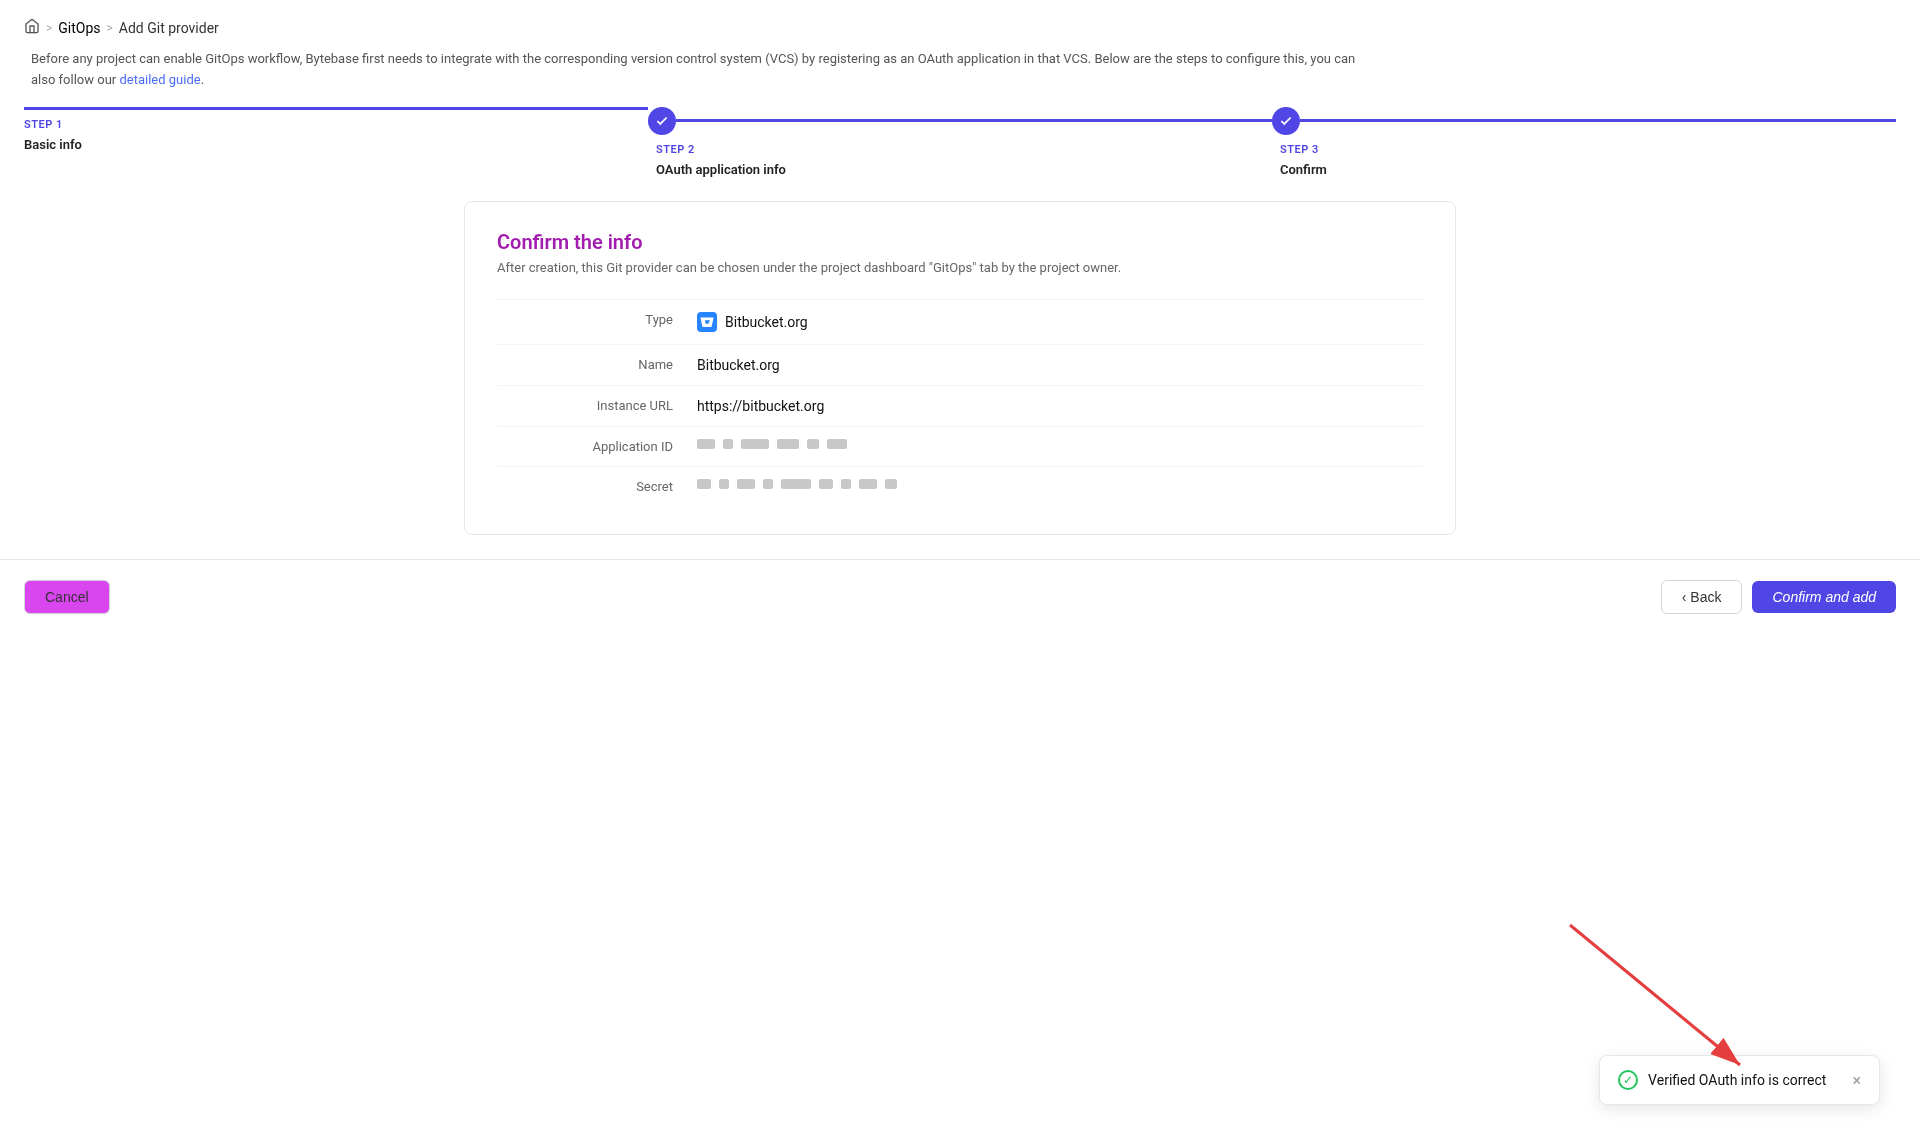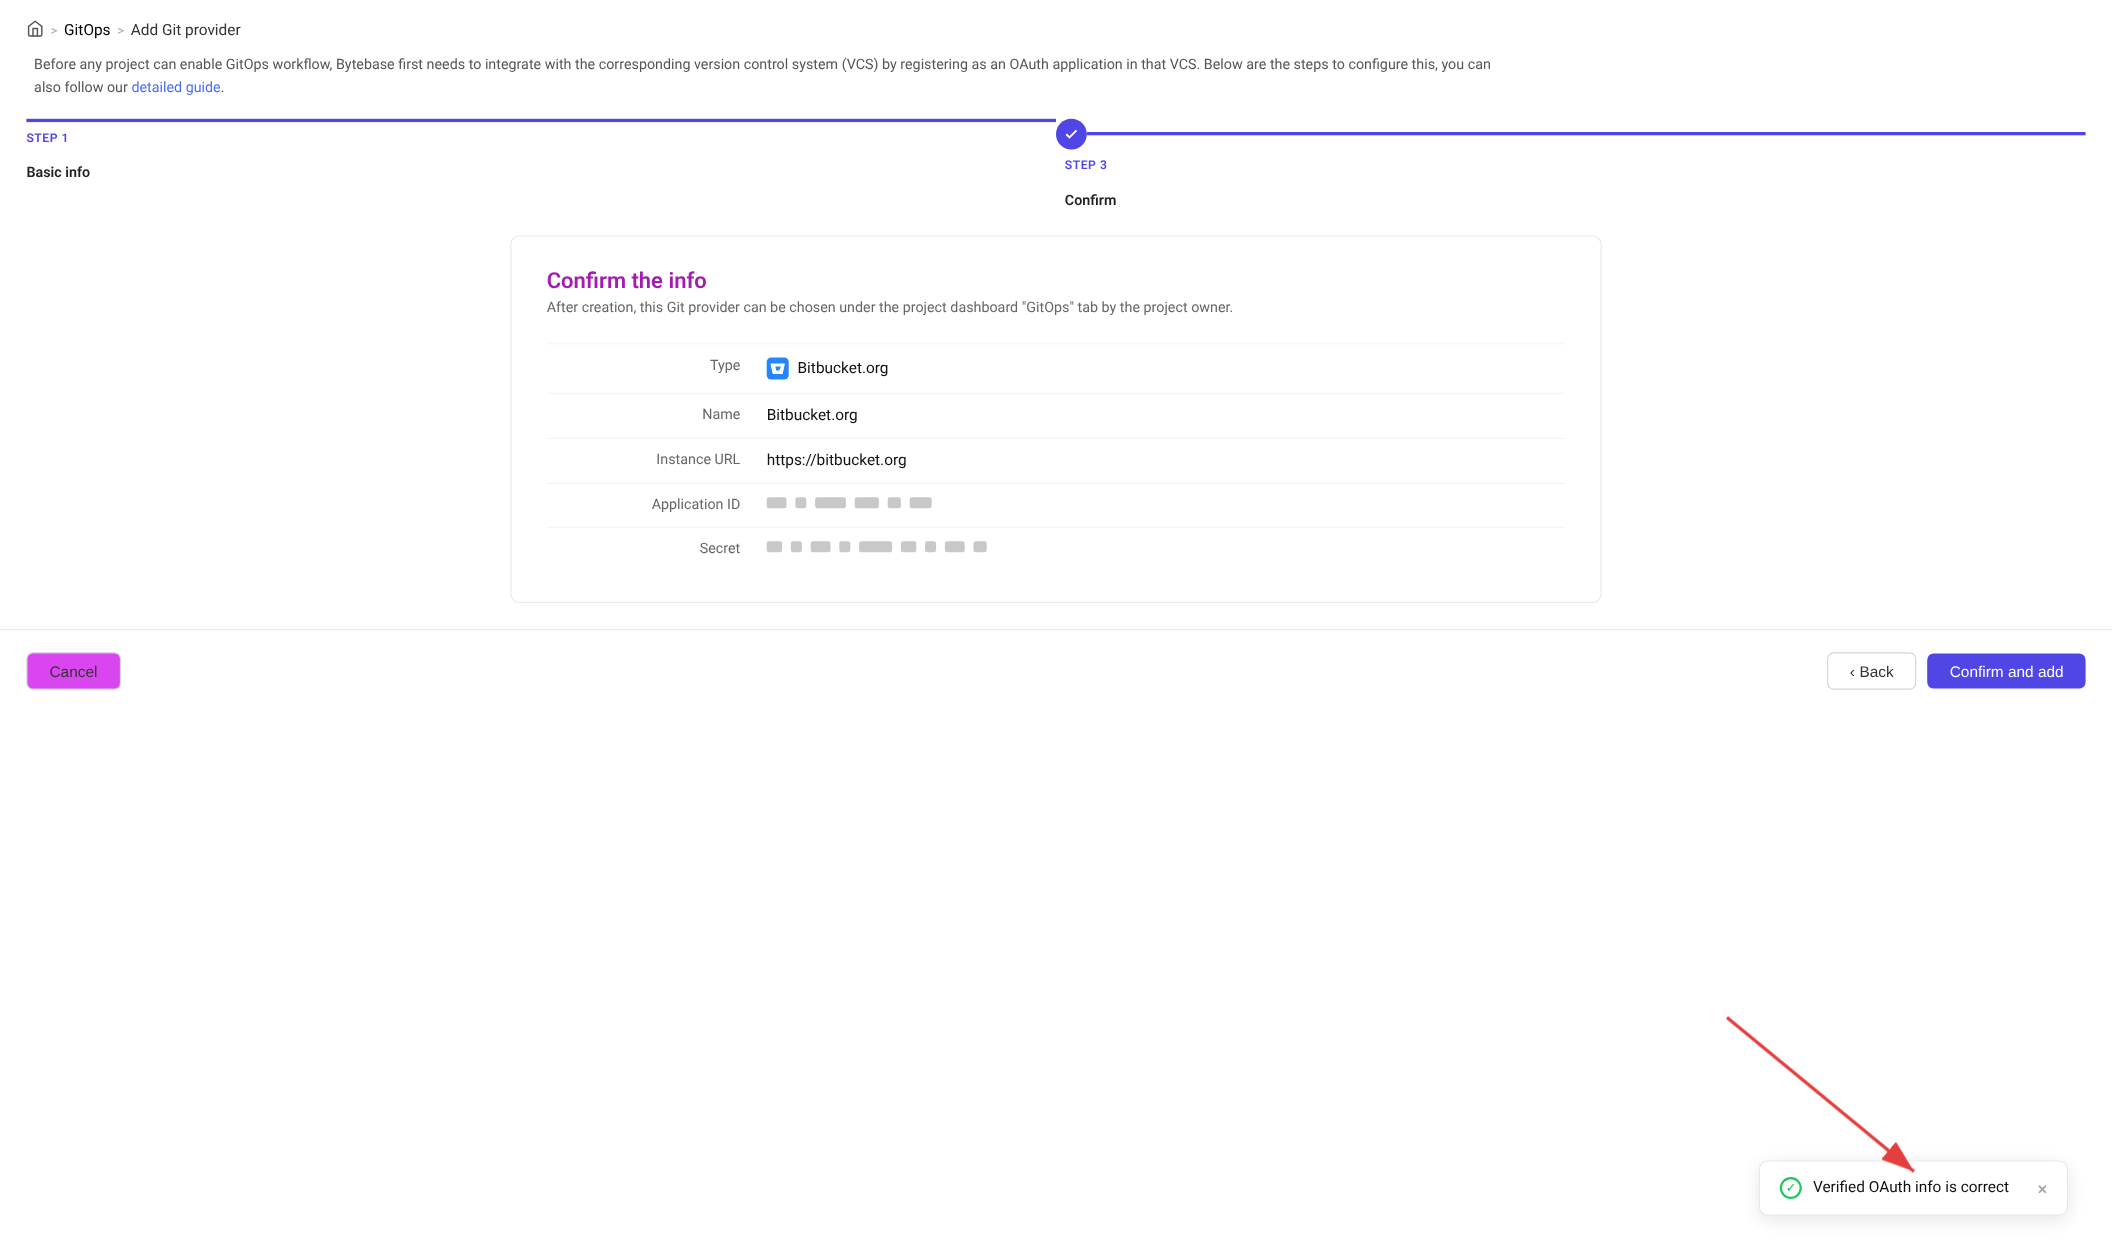--- a/index.html
+++ b/index.html
@@ -67,21 +67,21 @@
       width: 28px; height: 28px;
       border-radius: 50%;
       background: #4f46e5;
       display: flex; align-items: center; justify-content: center;
       color: #fff;
       font-size: 13px;
       flex-shrink: 0;
     }
     .step-label-row { padding-left: 0; }
     .step-num { font-size: 11px; color: #4f46e5; font-weight: 600; letter-spacing: 0.5px; }
-    .step-title { font-size: 13px; font-weight: 600; color: #222; margin-top: 18px; }
+    .step-title { font-size: 13px; font-weight: 600; color: #222; margin-top: 6px; }
 
     
     .card-container {
       padding: 0 24px;
       max-width: 1040px;
       margin: 0 auto;
     }
     .confirm-card {
       border: 1px solid #e5e7eb;
       border-radius: 8px;
@@ -174,20 +174,21 @@
     }
     .btn-confirm {
       padding: 8px 20px;
       border: none;
       border-radius: 6px;
       background: #4f46e5;
       color: #fff;
       font-size: 14px;
       cursor: pointer;
       font-weight: 500;
+      font-style: italic;
     }
     .footer-right {
       display: flex;
       align-items: center;
     }
 
     
     .toast {
       position: fixed;
       bottom: 40px;
@@ -259,20 +260,34 @@
     <div class="step-item">
       <div class="step-line-container">
         <div class="step-line"></div>
       </div>
       <div class="step-label-row">
         <div class="step-num">STEP 1</div>
         <div class="step-title">Basic info</div>
       </div>
     </div>
 
+    <div class="step-item">
+      <div class="step-line-container">
+        <div class="step-circle">
+          <svg width="14" height="14" viewBox="0 0 24 24" fill="none" stroke="white" stroke-width="3">
+              <polyline points="20 6 9 17 4 12"></polyline>
+            </svg>
+        </div>
+        <div class="step-line"></div>
+      </div>
+      <div class="step-label-row" style="padding-left: 8px;">
+        <div class="step-num">STEP 2</div>
+        <div class="step-title">OAuth application info</div>
+      </div>
+    </div>
 
     <div class="step-item">
       <div class="step-line-container">
         <div class="step-circle">
           <svg width="14" height="14" viewBox="0 0 24 24" fill="none" stroke="white" stroke-width="3">
               <polyline points="20 6 9 17 4 12"></polyline>
             </svg>
         </div>
         <div class="step-line"></div>
       </div>

